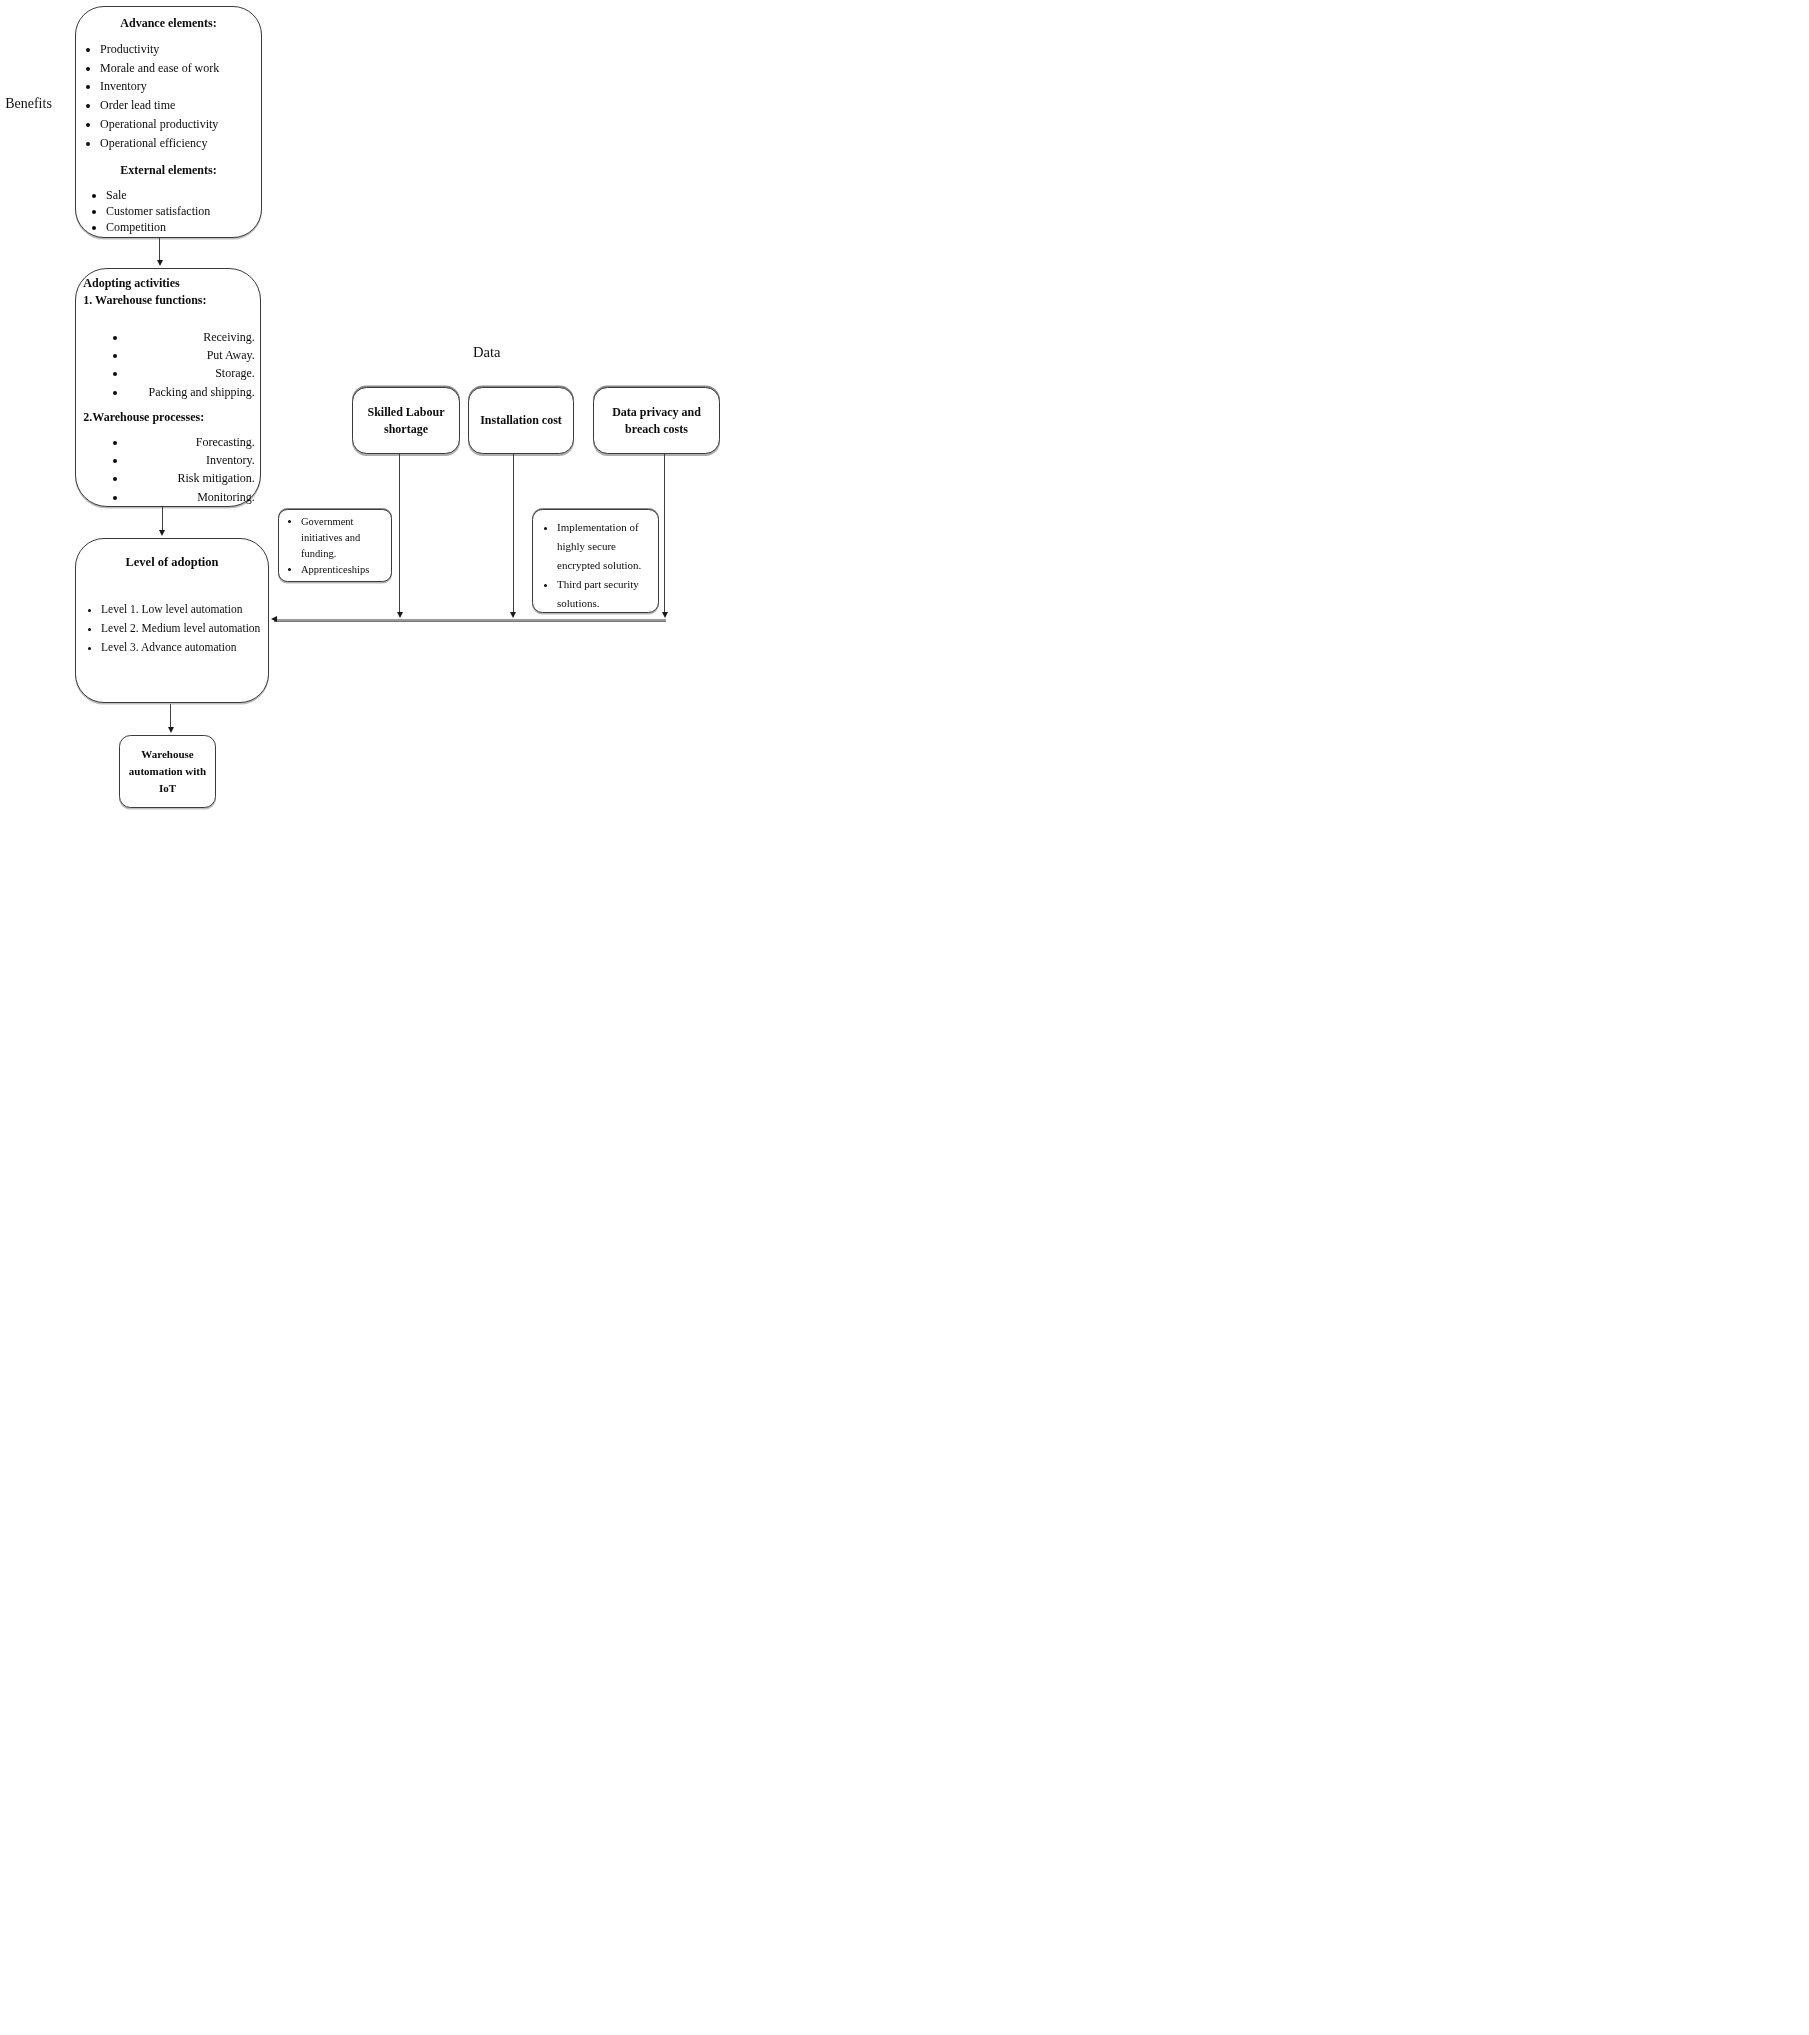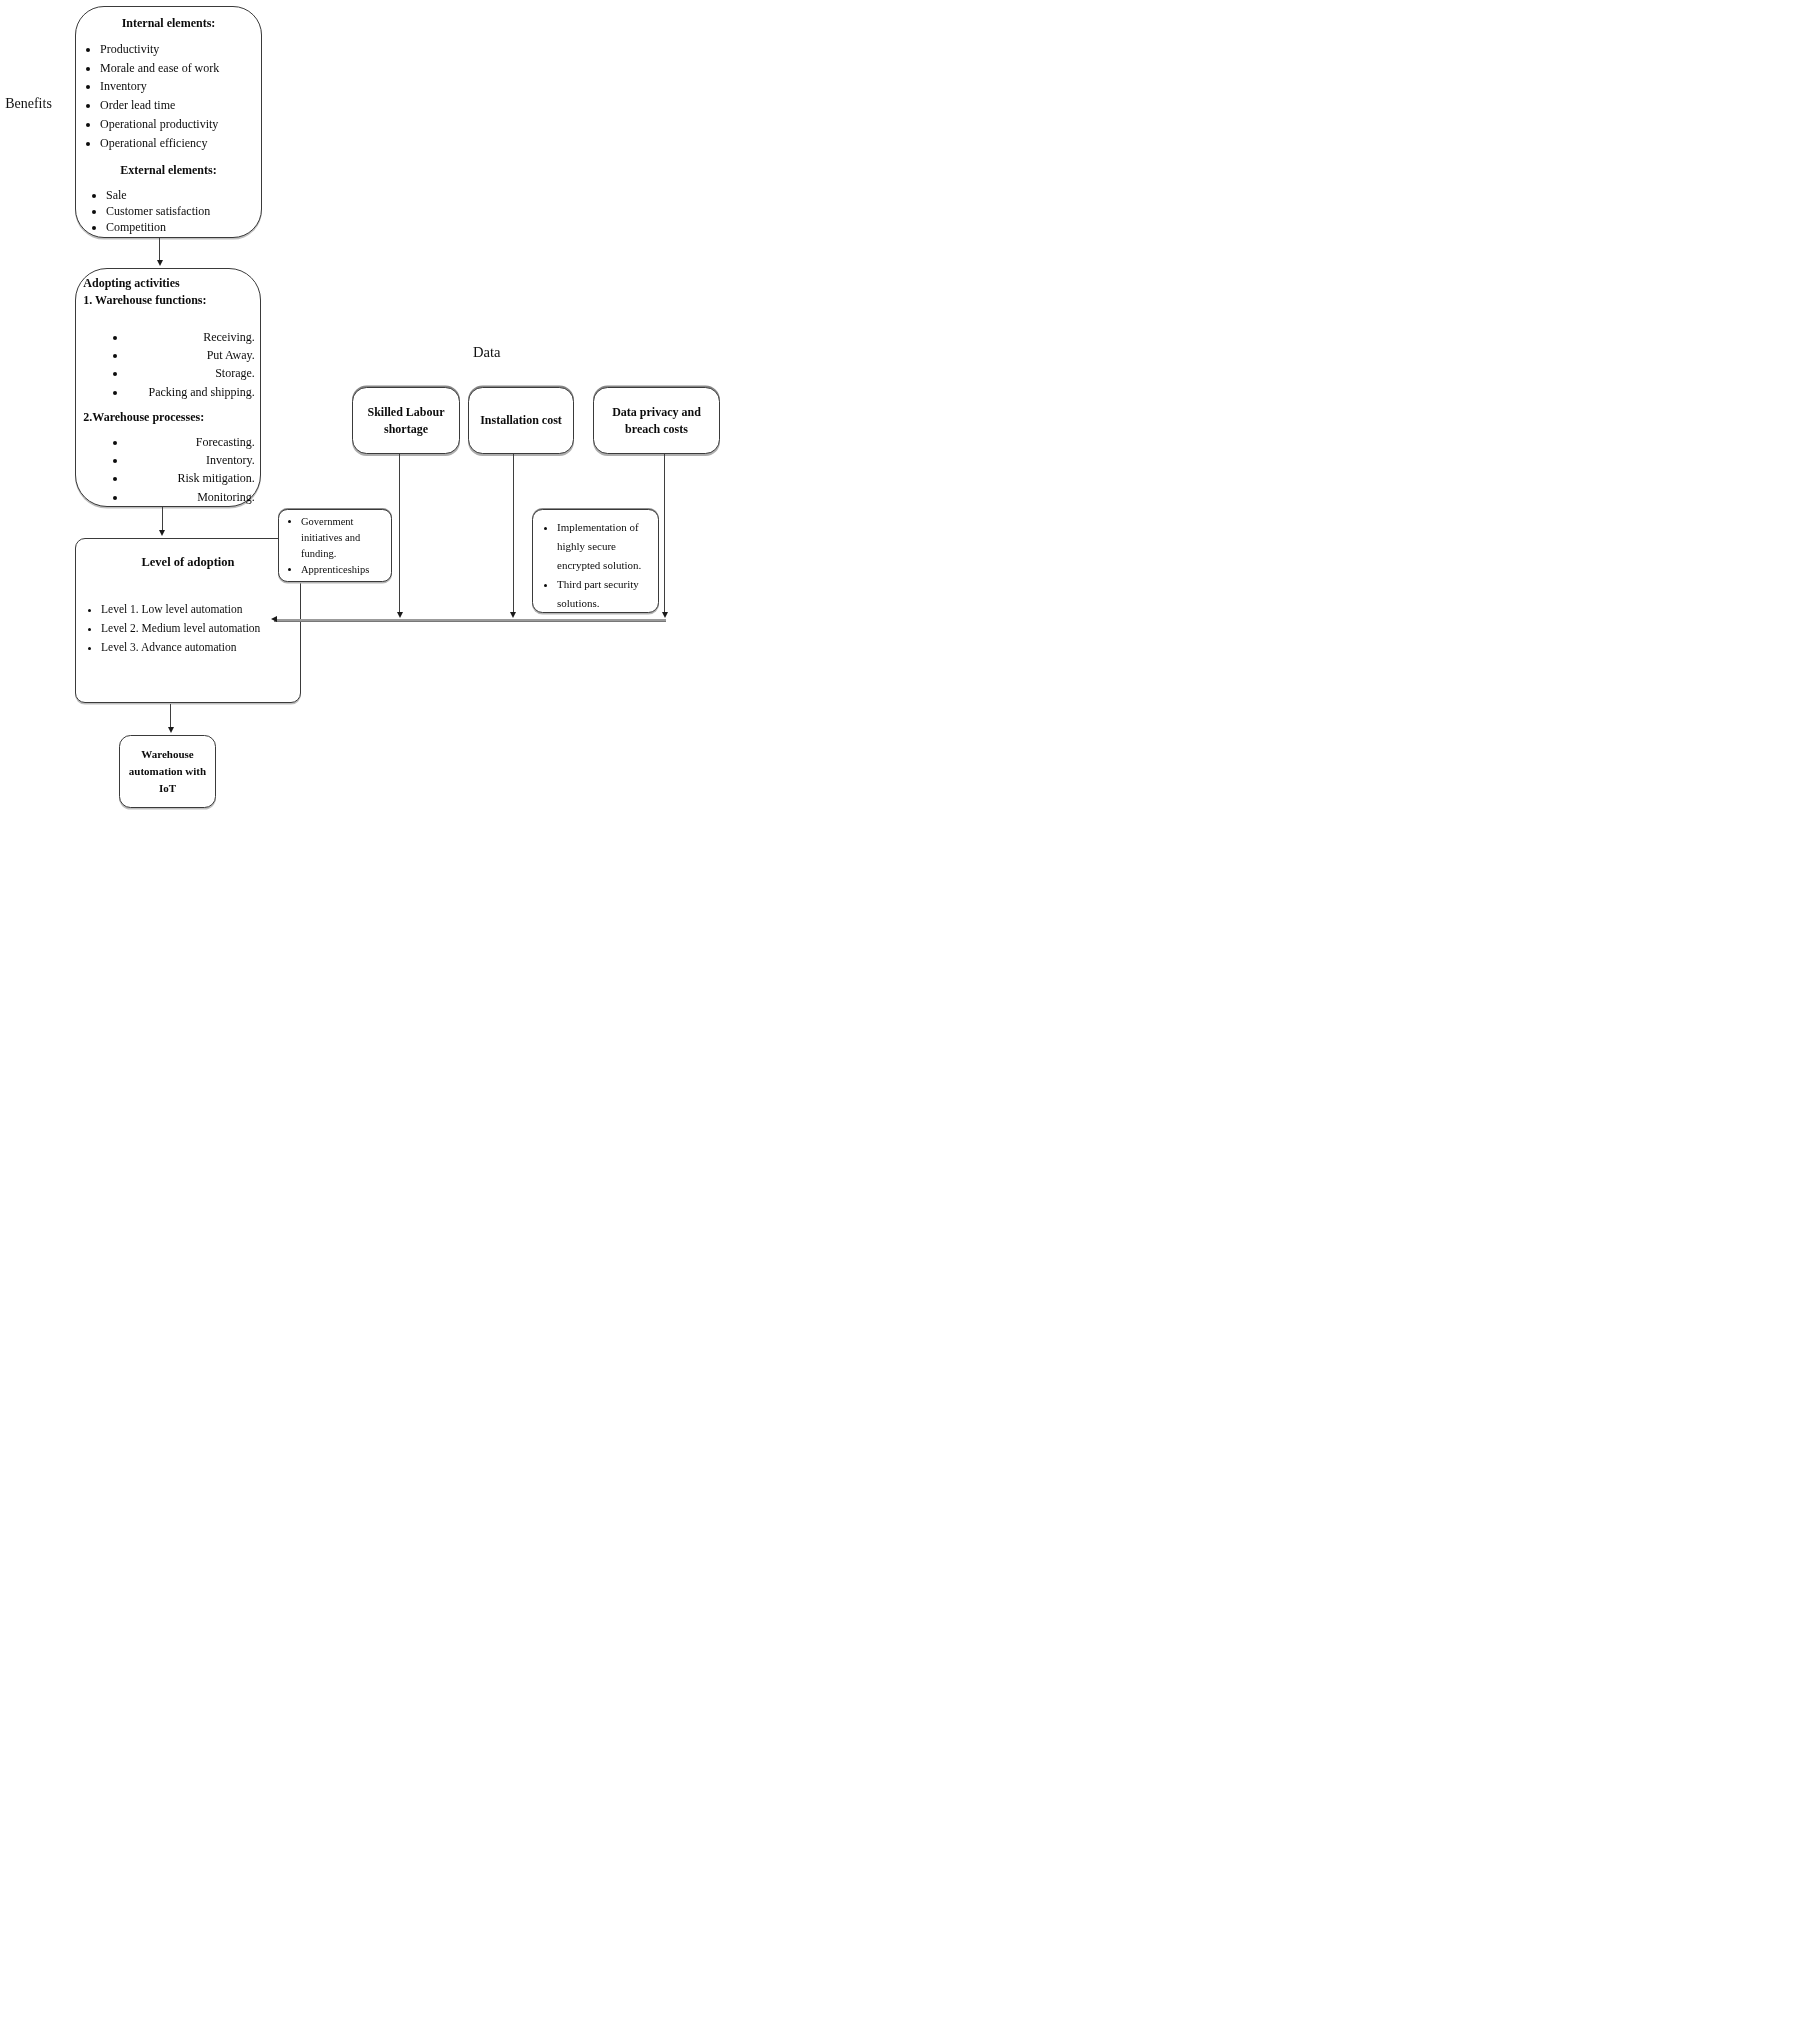--- a/index.html
+++ b/index.html
@@ -58,21 +58,21 @@
   
   #adopting-box { left: 75px; top: 268px; width: 186px; height: 239px; border-radius: 32px; }
   #adopting-box .pad { padding: 6.3px 5.2px 0 7.3px; }
   #adopting-box ul { padding-left: 44px; }
   #adopting-box ul.fn { margin-top: 21px; }
   #adopting-box .h-proc { margin-top: 8.4px; }
   #adopting-box ul.pr { margin-top: 9.4px; }
   #adopting-box ul li { margin-bottom: 2.6px; text-align: right; }
 
   
-  #level-box { left: 75px; top: 538px; width: 226px; height: 165px; border-radius: 10px; }
+  #level-box { left: 75px; top: 538px; width: 194px; height: 165px; border-radius: 29px; }
   #level-box .h-level { margin-top: 14.6px; font-size: 12.5px; }
   #level-box ul { margin-top: 30px; padding-left: 25px; }
   #level-box ul li { font-size: 11.5px; line-height: 19px; margin: 0; }
 
   
   #warehouse-box {
     left: 119px; top: 735px; width: 97px; height: 73px; border-radius: 11.5px;
     display: flex; align-items: center; justify-content: flex-start;
     font-weight: bold; font-size: 11px; line-height: 17px; text-align: center;
     padding: 0 4.2px;
@@ -134,21 +134,21 @@
 </style>
 </head>
 <body>
 
 <div class="canvas">
 
   <div class="side-label" style="left:5.2px; top:96px;">Benefits</div>
   <div class="side-label" style="left:473px; top:344px; font-size:14.6px;">Data</div>
 
   <div class="dbox" id="elements-box">
-    <div class="heading center h1">Internal elements:</div>
+    <div class="heading center h1">Advance elements:</div>
     <ul class="blist int">
       <li>Productivity</li>
       <li>Morale and ease of work</li>
       <li>Inventory</li>
       <li>Order lead time</li>
       <li>Operational productivity</li>
       <li>Operational efficiency</li>
     </ul>
     <div class="heading center h2">External elements:</div>
     <ul class="blist tight ext">

